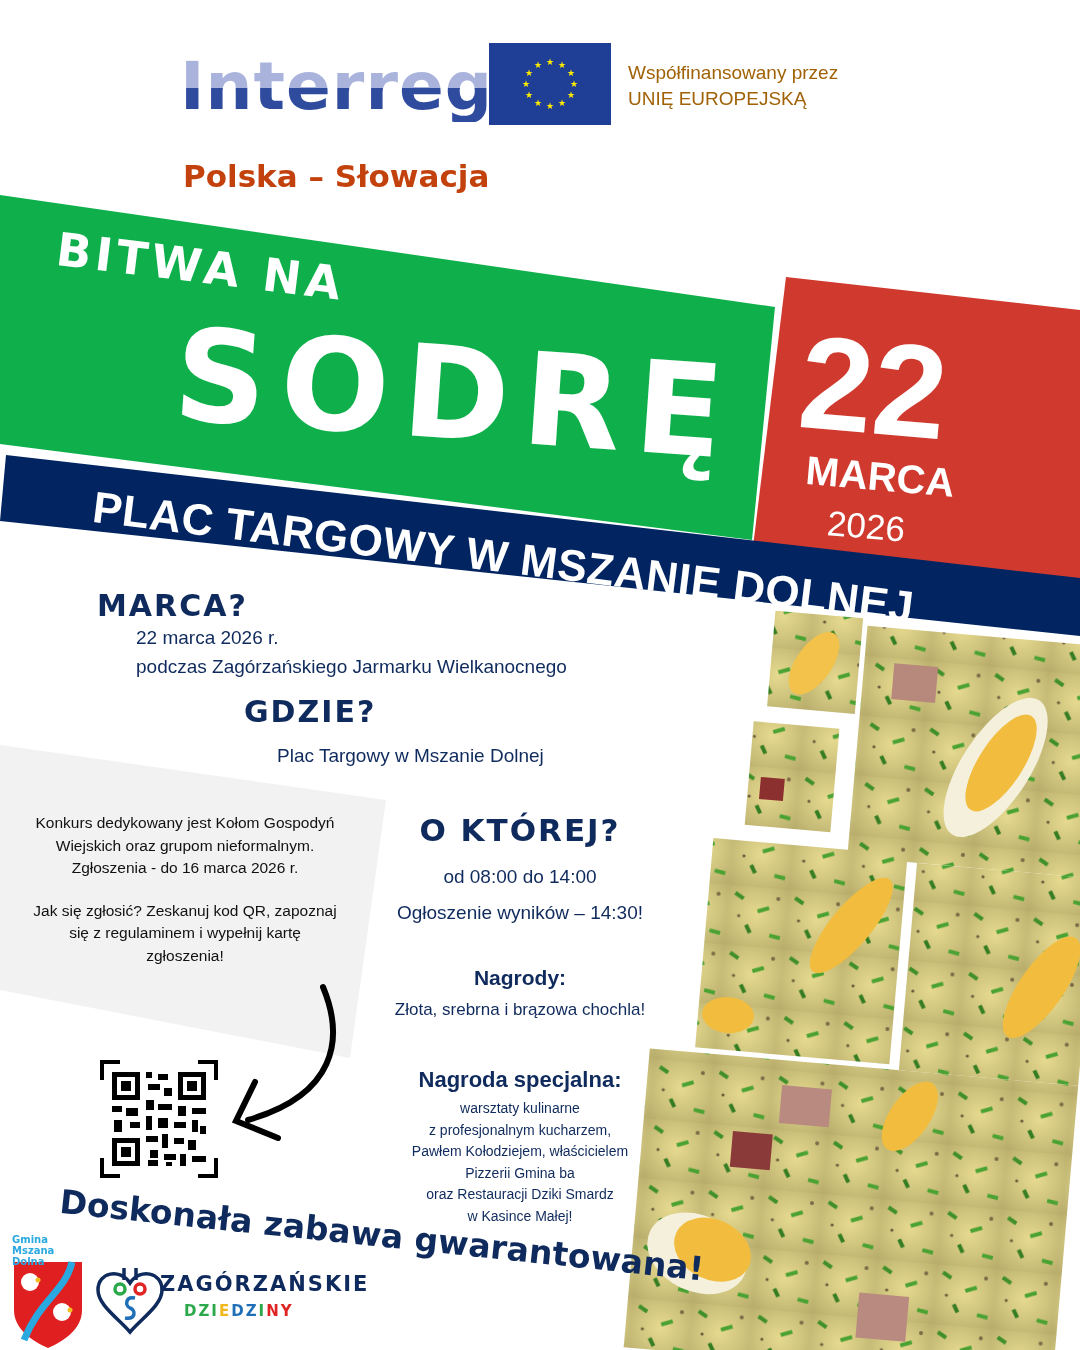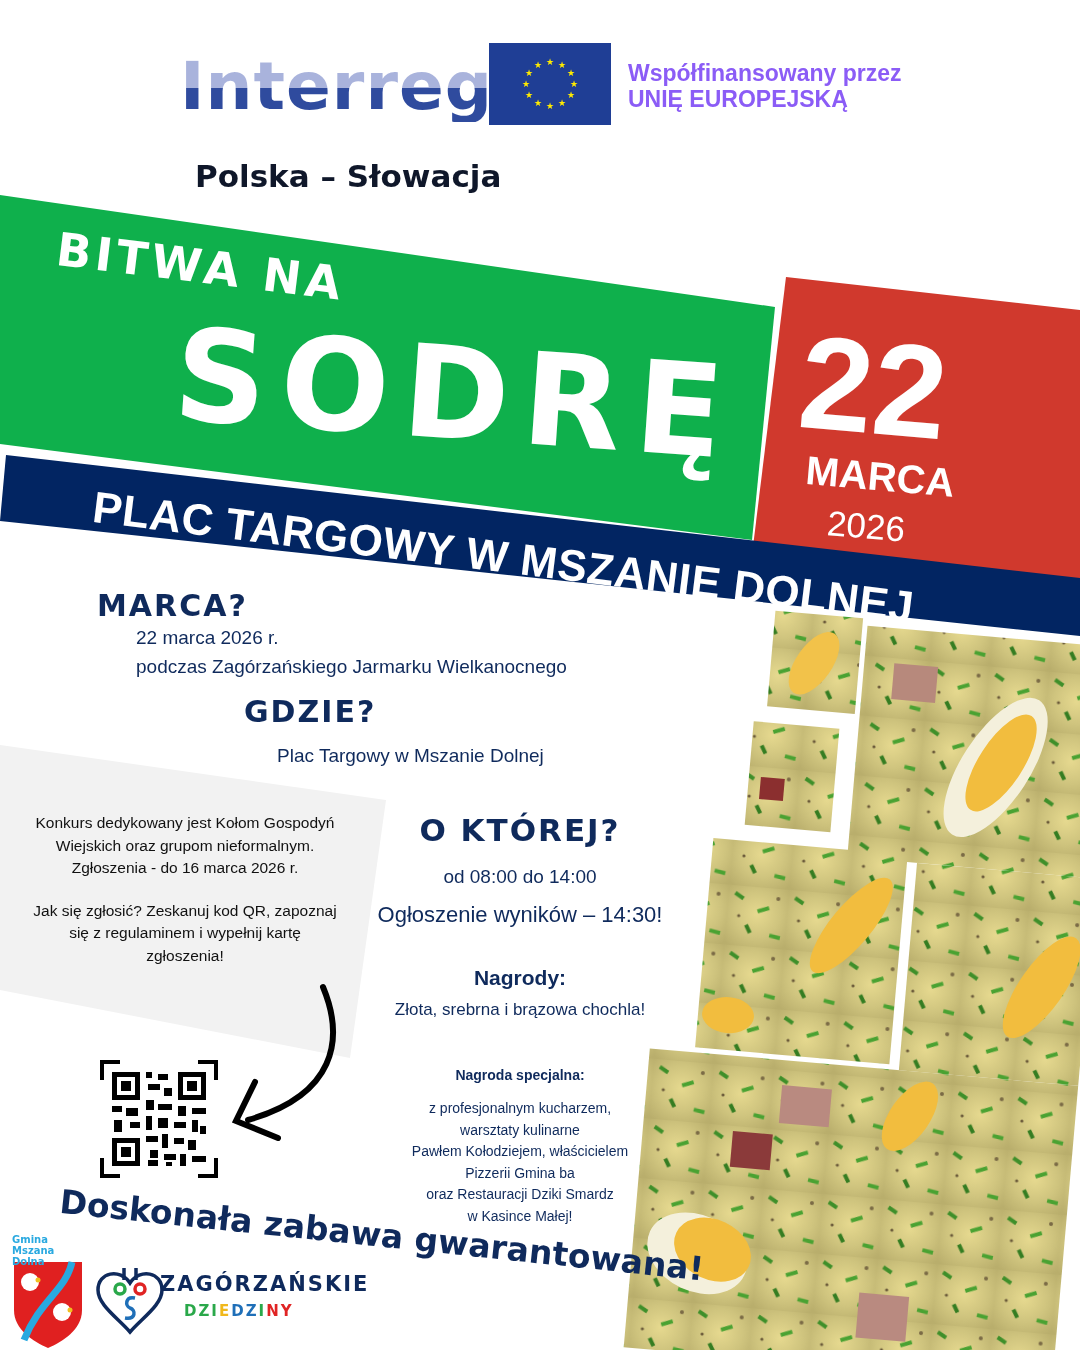--- a/index.html
+++ b/index.html
@@ -7,22 +7,22 @@
          font-family:"Liberation Sans", sans-serif; color:#0f2a5c; }
   .abs { position:absolute; }
 
   
   .interreg { left:180px; top:52px; font-family:"DejaVu Sans", sans-serif; font-weight:bold; font-size:66px;
               letter-spacing:1px; line-height:70px;
               background:linear-gradient(180deg,#a9b3dc 0%,#a9b3dc 52%,#2f4b9e 52%,#2f4b9e 100%);
               -webkit-background-clip:text; background-clip:text; color:transparent; }
   .eu-flag { left:489px; top:43px; width:122px; height:82px; background:#1f3e95; }
   .eu-flag svg { position:absolute; left:0; top:0; }
-  .eu-text { left:628px; top:60px; font-weight:bold; font-size:23px; line-height:26px; color:#8b5cf6; }
-  .region { left:183px; top:158px; font-family:"DejaVu Sans", sans-serif; font-weight:bold; font-size:31px; color:#0f172a;margin-left:12px; }
+  .eu-text { left:628px; top:60px; font-weight:normal; font-size:19px; line-height:26px; color:#a16207; }
+  .region { left:183px; top:158px; font-family:"DejaVu Sans", sans-serif; font-weight:bold; font-size:31px; color:#c2410c; }
   .svg-layer { position:absolute; left:0; top:0; }
 
   .bitwa { left:60px; top:222px; font-family:"DejaVu Sans", sans-serif; font-weight:bold; font-size:46px; color:#fff;
            transform:rotate(7deg); transform-origin:left top; letter-spacing:4px; }
   .sodre { left:180px; top:300px; font-family:"DejaVu Sans", sans-serif; font-weight:bold; font-size:128px; color:#fff;
            transform:rotate(4deg); transform-origin:left top; letter-spacing:14px; }
 
   .day { left:806px; top:316px; font-weight:bold; font-size:132px; color:#fff; line-height:132px;
          transform:rotate(5deg); transform-origin:left top; }
   .month { left:808px; top:448px; font-weight:bold; font-size:40px; color:#fff; transform:rotate(5deg); transform-origin:left top; }
@@ -37,24 +37,24 @@
   .kiedy-l1 { left:136px; top:627px; font-size:19px; }
   .kiedy-l2 { left:136px; top:656px; font-size:19px; }
   .gdzie { left:244px; top:694px; font-size:30px; }
   .gdzie-l1 { left:277px; top:745px; font-size:19px; }
   .side-text { left:30px; top:812px; width:310px; text-align:center; font-size:15.5px; line-height:22.5px; color:#111; }
   .side-text p { margin:0 0 20px 0; }
 
   .col { left:375px; width:290px; text-align:center; }
   .oktorej { top:812px; font-size:31px; }
   .time1 { top:866px; font-size:19px; }
-  .time2 { top:902px; font-size:22px; }
+  .time2 { top:902px; font-size:19px; }
   .nagrody-h { top:966px; font-size:21px; font-weight:bold;text-align:center; }
   .nagrody-t { top:1000px; font-size:17px; }
-  .spec-h { top:1067px; font-size:14px; font-weight:bold; }
+  .spec-h { top:1067px; font-size:22px; font-weight:bold; }
   .spec-t { top:1098px; font-size:14px; line-height:21.5px; }
 
   .qr { left:100px; top:1060px; width:118px; height:118px; }
 
   .slogan { left:62px; top:1182px; font-family:"DejaVu Sans", sans-serif; font-weight:bold; font-size:33px; color:#0f2a5c;
             white-space:nowrap; transform:rotate(6deg); transform-origin:left top; }
 
   .gmina-label { left:12px; top:1234px; width:74px; text-align:left; font-family:"DejaVu Sans", sans-serif; font-weight:bold;
                  font-size:10px; line-height:11px; color:#29a9e0; }
   .zag1 { left:160px; top:1272px; font-family:"DejaVu Sans", sans-serif; font-weight:bold; font-size:21px; letter-spacing:2px; color:#0f2a5c; }
@@ -230,22 +230,22 @@
   </g>
 </svg>
 
 <div class="abs col heading-hand oktorej">O KTÓREJ?</div>
 <div class="abs col time1">od 08:00 do 14:00</div>
 <div class="abs col time2">Ogłoszenie wyników – 14:30!</div>
 <div class="abs col nagrody-h">Nagrody:</div>
 <div class="abs col nagrody-t">Złota, srebrna i brązowa chochla!</div>
 <div class="abs col spec-h">Nagroda specjalna:</div>
 <div class="abs col spec-t">
+  <div>warsztaty kulinarne</div>
   <div>z profesjonalnym kucharzem,</div>
-  <div>warsztaty kulinarne</div>
   <div>Pawłem Kołodziejem, właścicielem</div>
   <div>Pizzerii Gmina ba</div>
   <div>oraz Restauracji Dziki Smardz</div>
   <div>w Kasince Małej!</div>
 </div>
 
 <div class="abs slogan">Doskonała zabawa gwarantowana!</div>
 
 <div class="abs gmina-label">
   <div>Gmina</div>

